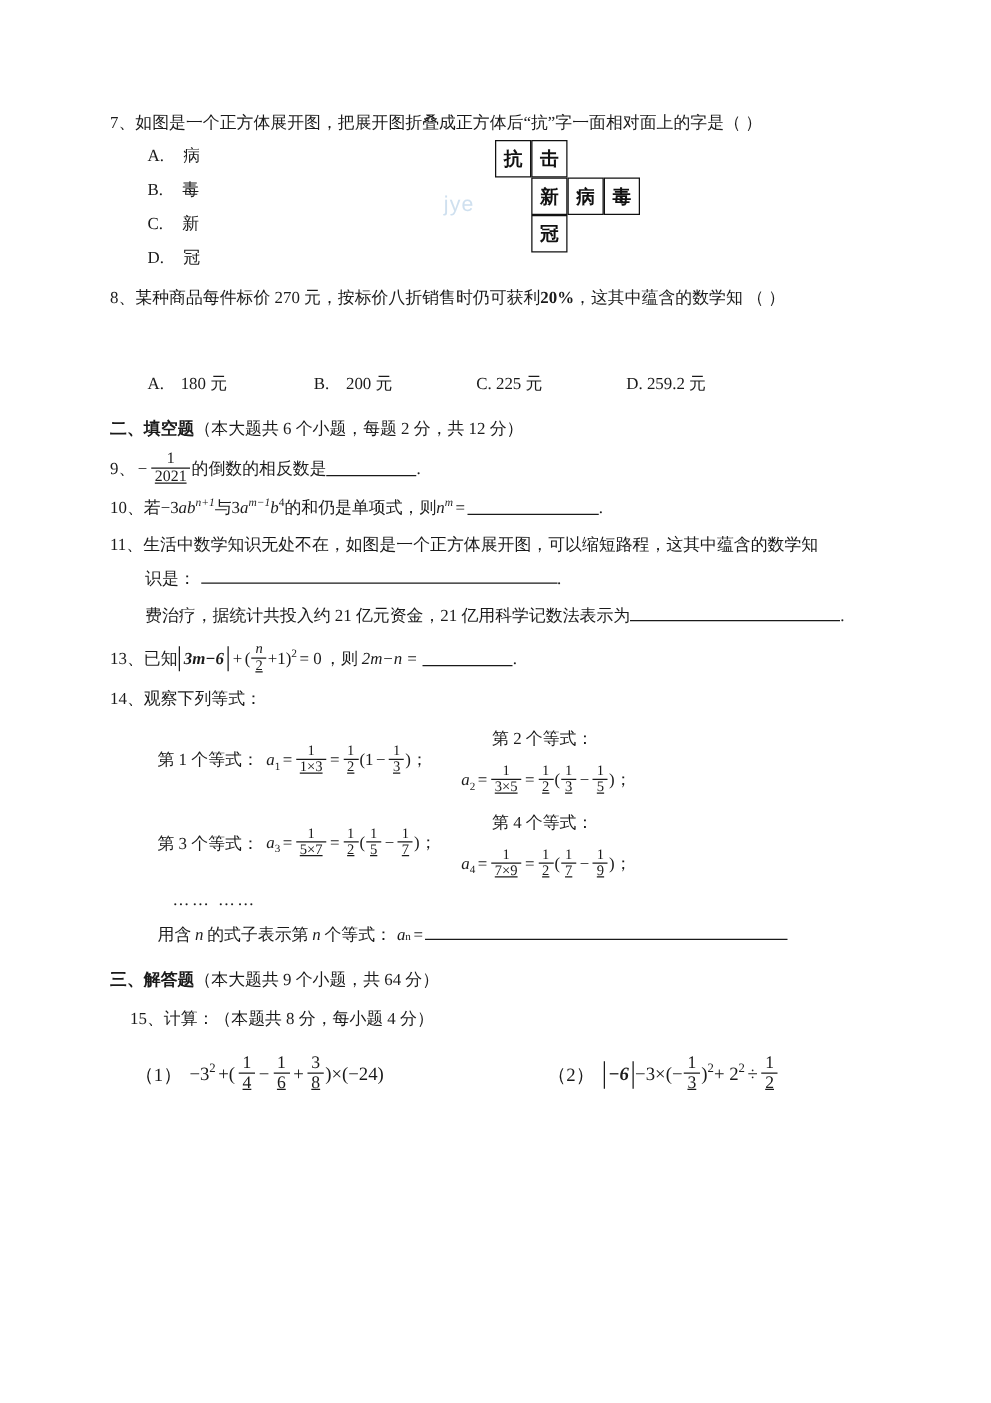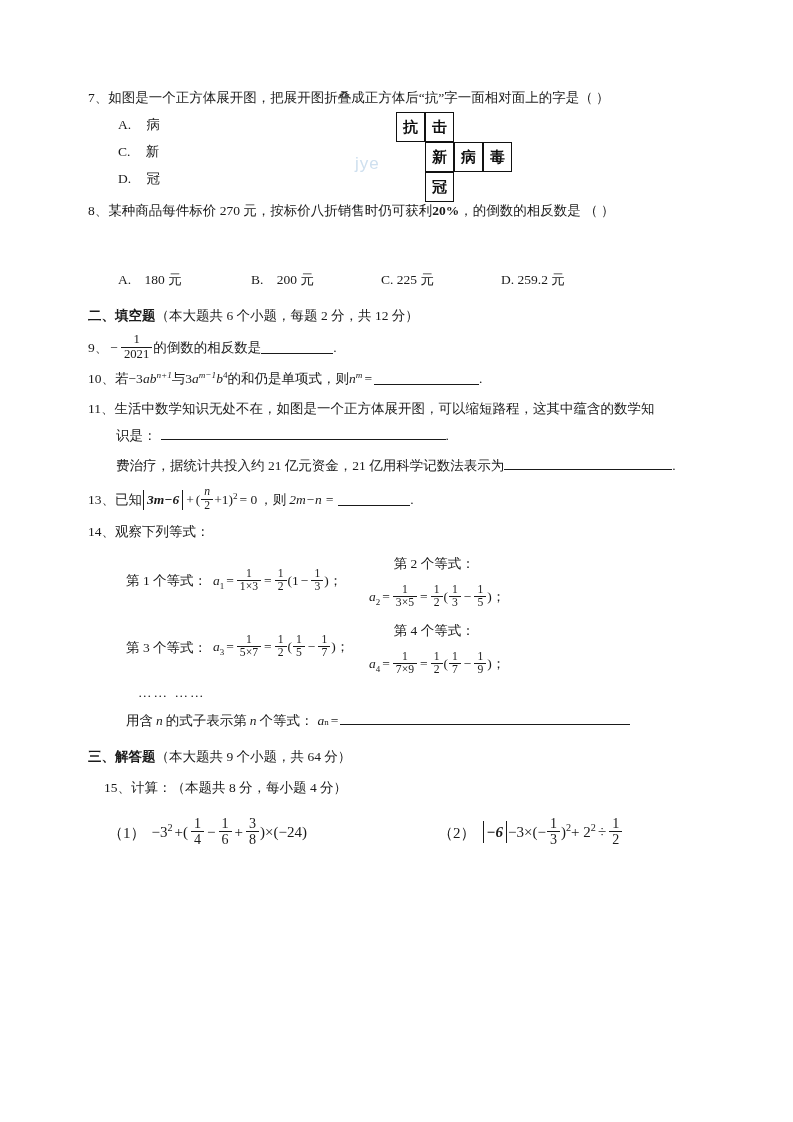--- a/index.html
+++ b/index.html
@@ -104,20 +104,21 @@
     top: -0.12em;
   }
   .frac .num {
     padding: 0 3px;
     font-size: 0.94em;
   }
   .frac .den {
     padding: 0 3px;
     font-size: 0.94em;
     border-top: 1px solid #1a1a1a;
+    text-decoration: underline;
   }
   .frac.small { font-size: 0.92em; }
 
   sup.ex {
     font-size: 0.68em;
     vertical-align: super;
     font-style: italic;
   }
   sup.exn {
     font-size: 0.68em;
@@ -218,32 +219,36 @@
     <div class="q-line">
       <span class="q-num">7、</span>
       <span class="q-body">如图是一个正方体展开图，把展开图折叠成正方体后“抗”字一面相对面上的字是（        ）</span>
     </div>
 
     <div class="choice-row">
       <span>A.</span>
       <span style="padding-left:12px">病</span>
     </div>
     <div class="choice-row">
+      <span>B.</span>
+      <span style="padding-left:12px">毒</span>
+    </div>
+    <div class="choice-row">
       <span>C.</span>
       <span style="padding-left:12px">新</span>
     </div>
     <div class="choice-row blk">
       <span>D.</span>
       <span style="padding-left:12px">冠</span>
     </div>
 
     <div class="q-line">
       <span class="q-num">8、</span>
       <span class="q-body">
-        <span>某种商品每件标价 270 元，按标价八折销售时仍可获利</span><span class="pct">20%</span><span>，的倒数的相反数是 （        ）</span>
+        <span>某种商品每件标价 270 元，按标价八折销售时仍可获利</span><span class="pct">20%</span><span>，这其中蕴含的数学知 （        ）</span>
       </span>
     </div>
 
     <div class="choice-inline blk">
       <span class="cw1">
         <span>A.</span>
         <span style="padding-left:10px">180 元</span>
       </span>
       <span class="cw2">
         <span>B.</span>

